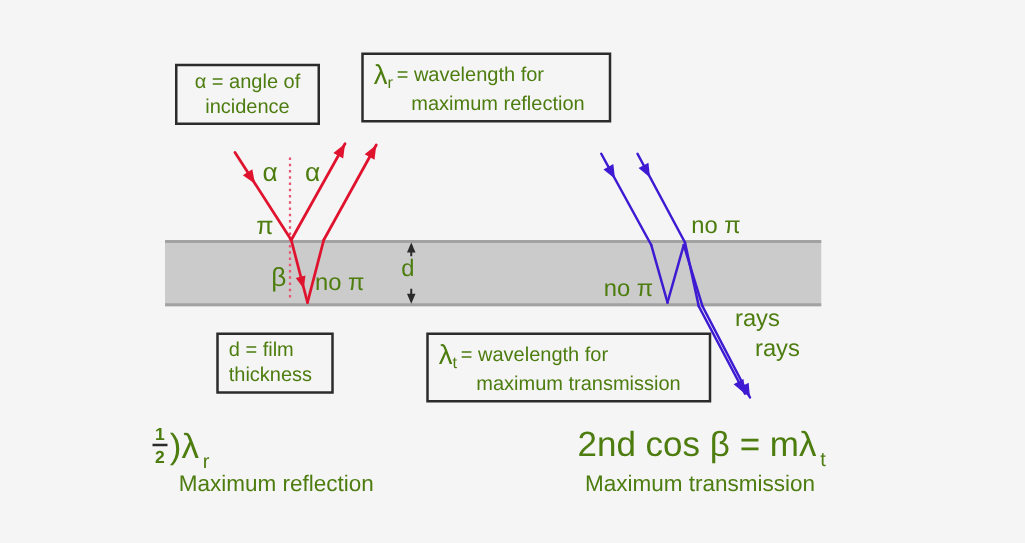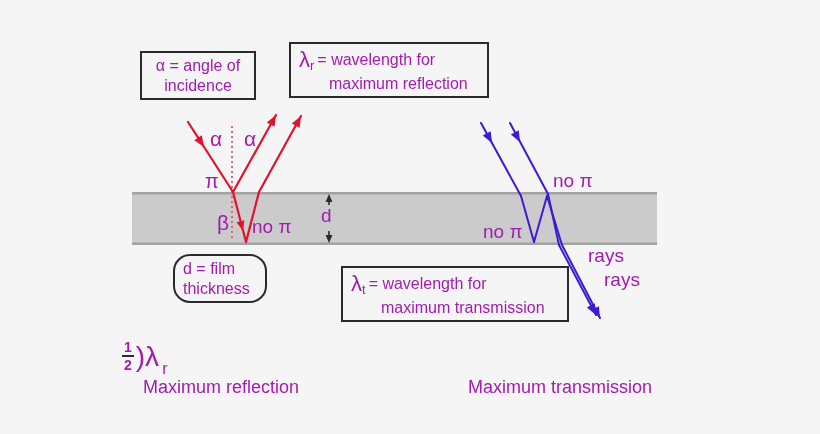--- a/index.html
+++ b/index.html
@@ -1,18 +1,18 @@
 <!DOCTYPE html>
 <html><head>
 <meta charset="utf-8">
 <style>
   html,body{margin:0;padding:0;background:#f5f5f5;}
   .stage{
     position:relative;width:820px;height:434px;background:#f5f5f5;
-    font-family:"Liberation Sans",sans-serif;color:#a21caf;overflow:hidden;
+    font-family:"Liberation Sans",sans-serif;color:#4d7c0f;overflow:hidden;
   }
   .stage svg{position:absolute;left:0;top:0;}
   .lbl{position:absolute;white-space:nowrap;line-height:1.1;}
   .box{
     position:absolute;border:2px solid #2b2b2b;background:transparent;
     font-size:16px;line-height:1.22;padding:3px 8px;white-space:nowrap;
   }
   .box .lam{font-size:22px;vertical-align:-2px;}
   .box .lamsub{font-size:13px;vertical-align:-5px;margin-right:3px;}
   .box .indent{display:block;}
@@ -83,21 +83,21 @@
   <div class="box" style="left:140px;top:51px;width:96px;text-align:center;">
     <span>α = angle of</span><br>
     <span>incidence</span>
   </div>
 
   <div class="box" style="left:289px;top:42px;width:180px;">
     <span class="lam">λ</span><span class="lamsub">r</span><span>= wavelength for</span>
     <span class="indent" style="margin-left:30px;">maximum reflection</span>
   </div>
 
-  <div class="box" style="left:173px;top:254px;width:74px;border-radius:17px;">
+  <div class="box" style="left:173px;top:266px;width:74px;">
     <span>d = film</span><br>
     <span>thickness</span>
   </div>
 
   <div class="box" style="left:341px;top:266px;width:208px;">
     <span class="lam">λ</span><span class="lamsub">t</span><span>= wavelength for</span>
     <span class="indent" style="margin-left:30px;">maximum transmission</span>
   </div>
 
   <div class="lbl" style="left:210px;top:127px;font-size:21px;">α</div>
@@ -109,15 +109,18 @@
   <div class="lbl" style="left:553px;top:171px;font-size:19px;">no π</div>
   <div class="lbl" style="left:483px;top:222px;font-size:19px;">no π</div>
   <div class="lbl" style="left:588px;top:246px;font-size:19px;">rays</div>
   <div class="lbl" style="left:604px;top:270px;font-size:19px;">rays</div>
 
   <div class="formula" style="left:120px;top:340px;">
     <span class="frac"><span class="num">1</span><span class="den">2</span></span><span>)λ</span><span class="fsub">r</span>
   </div>
   <div class="caption" style="left:143px;top:377px;">Maximum reflection</div>
 
+  <div class="formula" style="left:462px;top:340px;">
+    <span>2nd cos β = mλ</span><span class="fsub">t</span>
+  </div>
   <div class="caption" style="left:468px;top:377px;">Maximum transmission</div>
 
 </div>
 
 </body></html>

